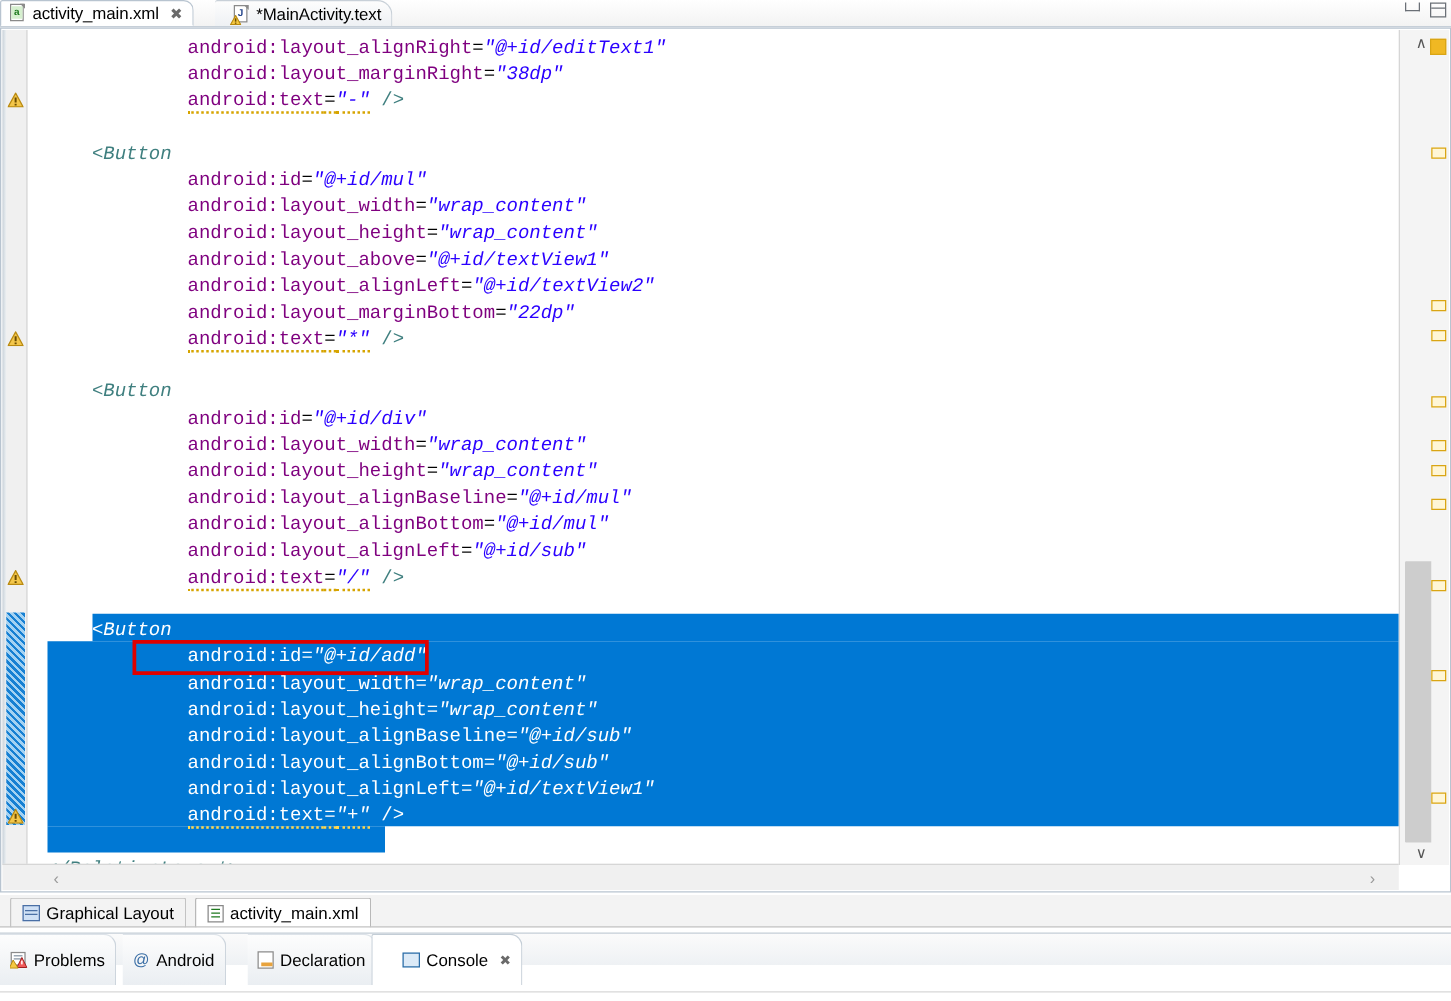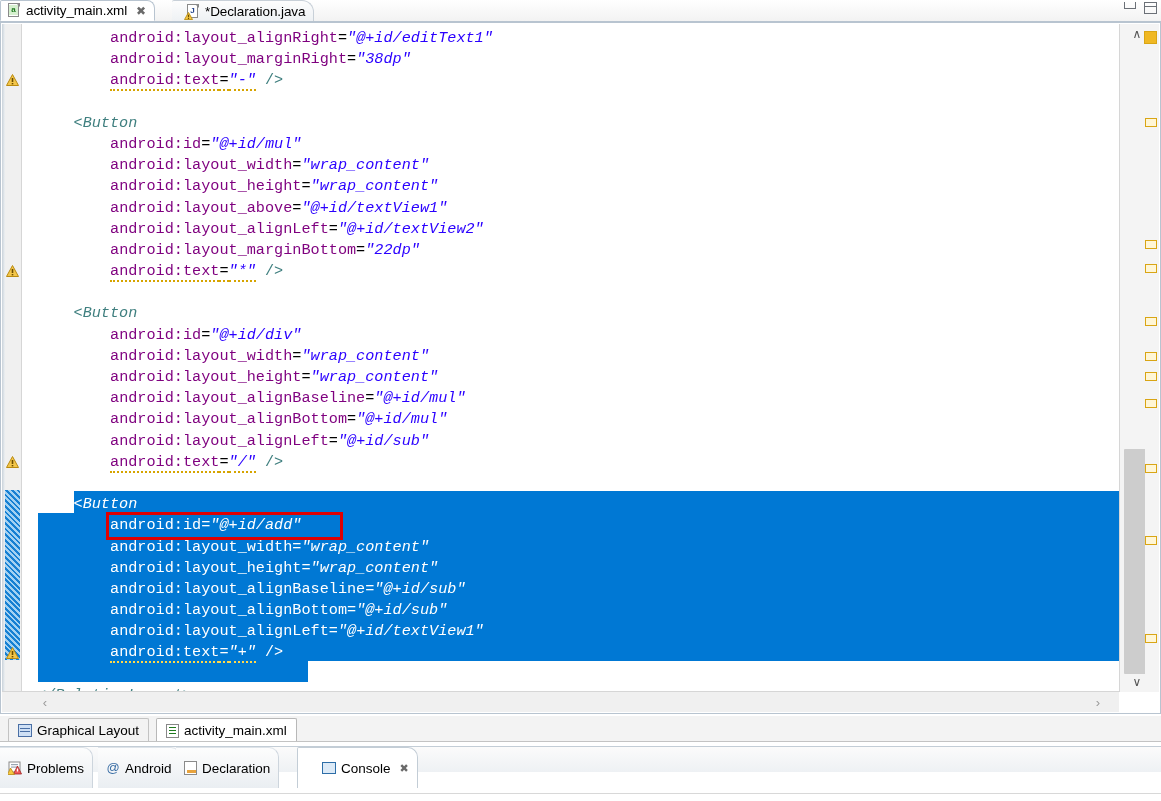--- a/index.html
+++ b/index.html
@@ -110,21 +110,21 @@
   .code{
     position:absolute;left:0;top:0;
     font-family:"Liberation Mono","DejaVu Sans Mono",monospace;
     font-size:15.2px;
     line-height:21.2px;
     white-space:pre;
     color:#000;
   }
   .code .ln{position:relative;height:21.2px;padding-left:14px;}
   .tag{color:#3f7f7f;font-style:italic;}
-  .attr{color:#7f007f;}
+  .attr{color:#7f007f;margin-left:40px;}
   .val{color:#2a00ff;font-style:italic;}
   .punc{color:#000;}
   .slash{color:#3f7f7f;}
   .squig{
     border-bottom:2px dotted #d6a400;
   }
 
   
   .selband{position:absolute;background:#0078d4;z-index:1;}
   .selline{position:relative;z-index:2;}
@@ -258,21 +258,21 @@
       <span class="ficon java">
         <span class="page"></span>
           <span class="fold"></span>
         <span class="glyph">J</span>
         <svg class="warnbadge" viewBox="0 0 10 9">
           <polygon points="5,0.5 9.5,8.5 0.5,8.5" fill="#f5c842" stroke="#b98a10" stroke-width="1"></polygon>
           <rect x="4.3" y="3" width="1.4" height="3" fill="#6b4c00"></rect>
           <rect x="4.3" y="6.8" width="1.4" height="1.1" fill="#6b4c00"></rect>
         </svg>
       </span>
-      <span class="label">*Declaration.java</span>
+      <span class="label">*MainActivity.text</span>
     </div>
     <div class="wbtns">
       <span class="wbtn-min"></span>
       <span class="wbtn-max"></span>
     </div>
   </div>
   <div class="tabbar-underline"></div>
 
   <div class="editor">
 
@@ -359,21 +359,21 @@
           <rect x="8.9" y="7.5" width="1.2" height="3" fill="#fff"></rect>
           <polygon points="2.5,7 6.5,13.5 -0.5,13.5" fill="#f5c842" stroke="#b98a10" stroke-width=".8"></polygon>
         </svg>
       </span>
       <span>Problems</span>
     </div>
     <div class="vtab inactive" style="left:98px;">
       <span class="at-icon">@</span>
       <span>Android</span>
     </div>
-    <div class="vtab inactive" style="left:176px;justify-content:center;">
+    <div class="vtab inactive" style="left:198px;justify-content:center;">
       <span class="decl-icon"></span>
       <span>Declaration</span>
     </div>
     <div class="vtab active" style="left:297px;padding-left:24px;">
       <span class="cons-icon"></span>
       <span>Console</span>
       <span class="vclose">✖</span>
     </div>
   </div>
 

